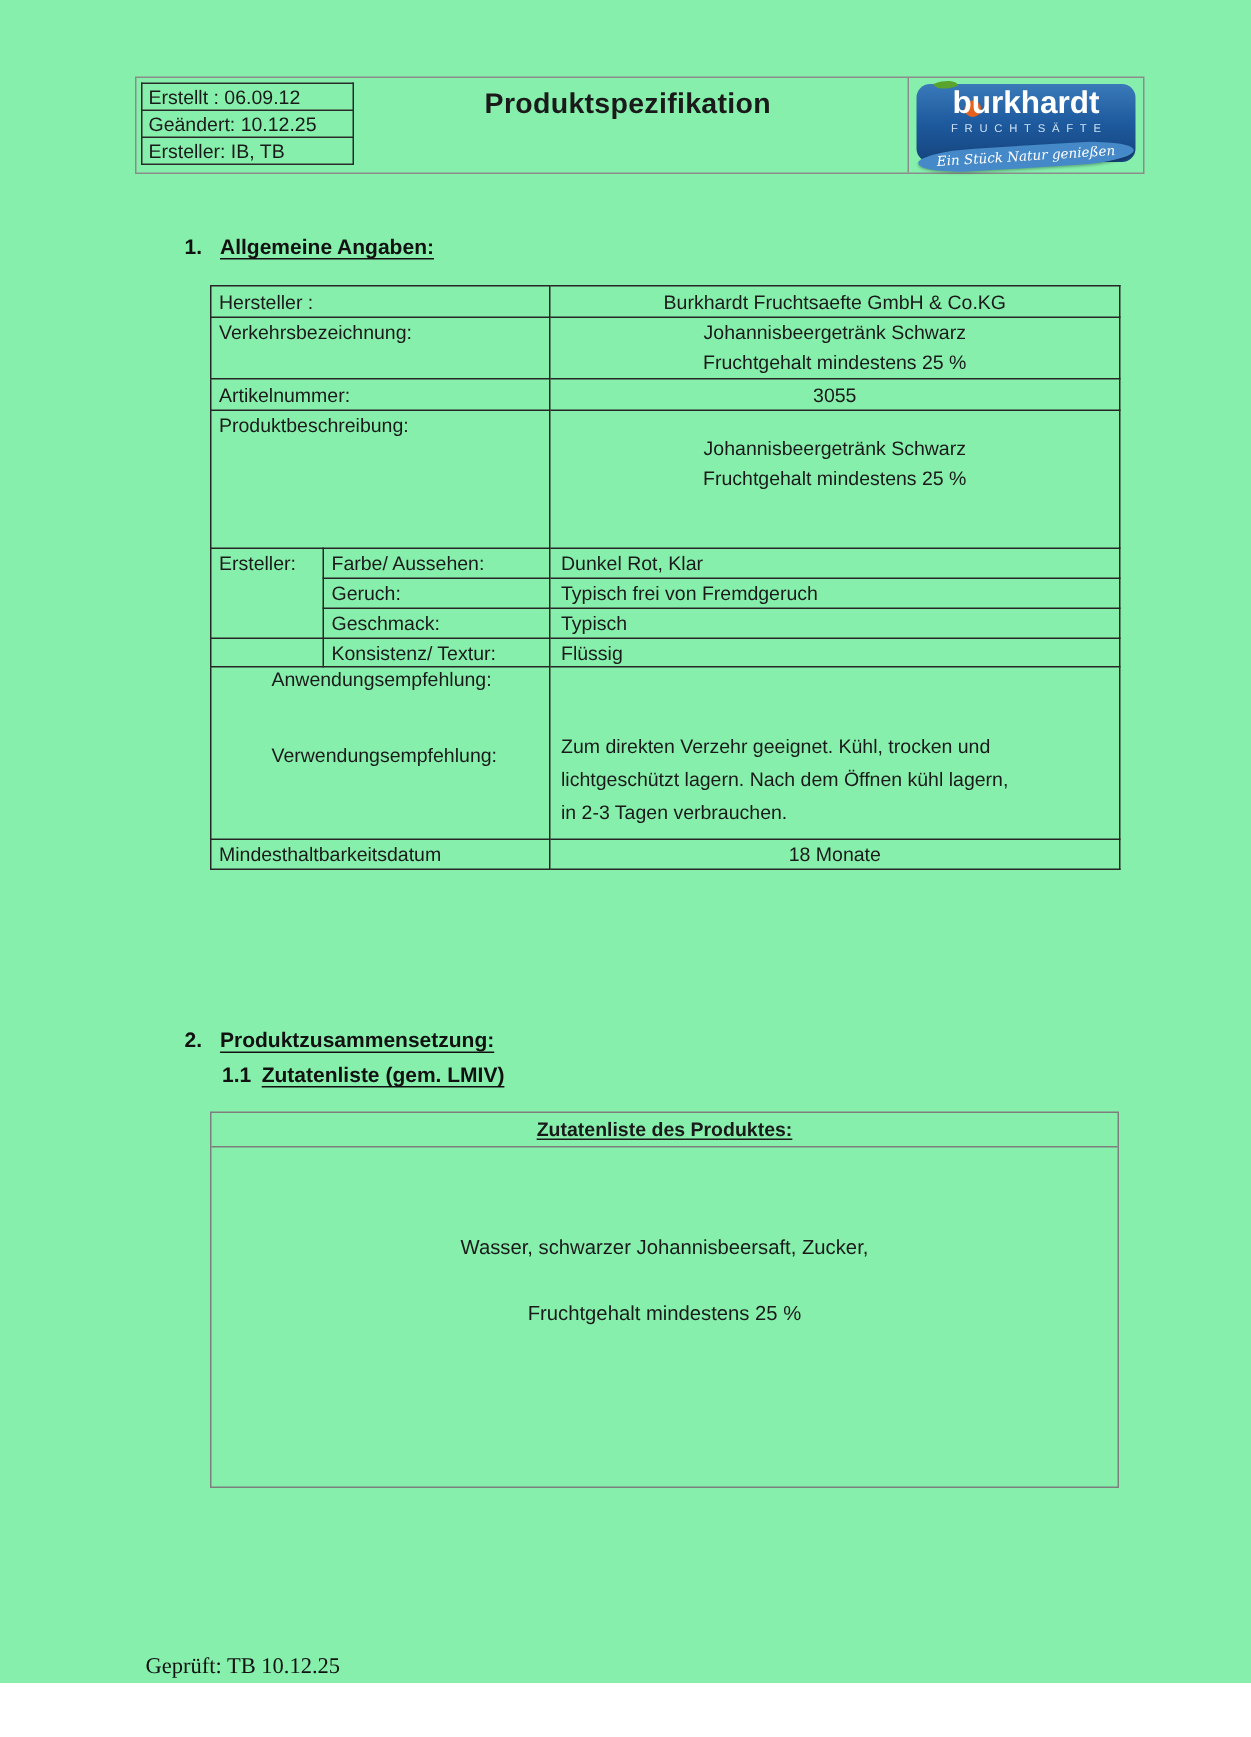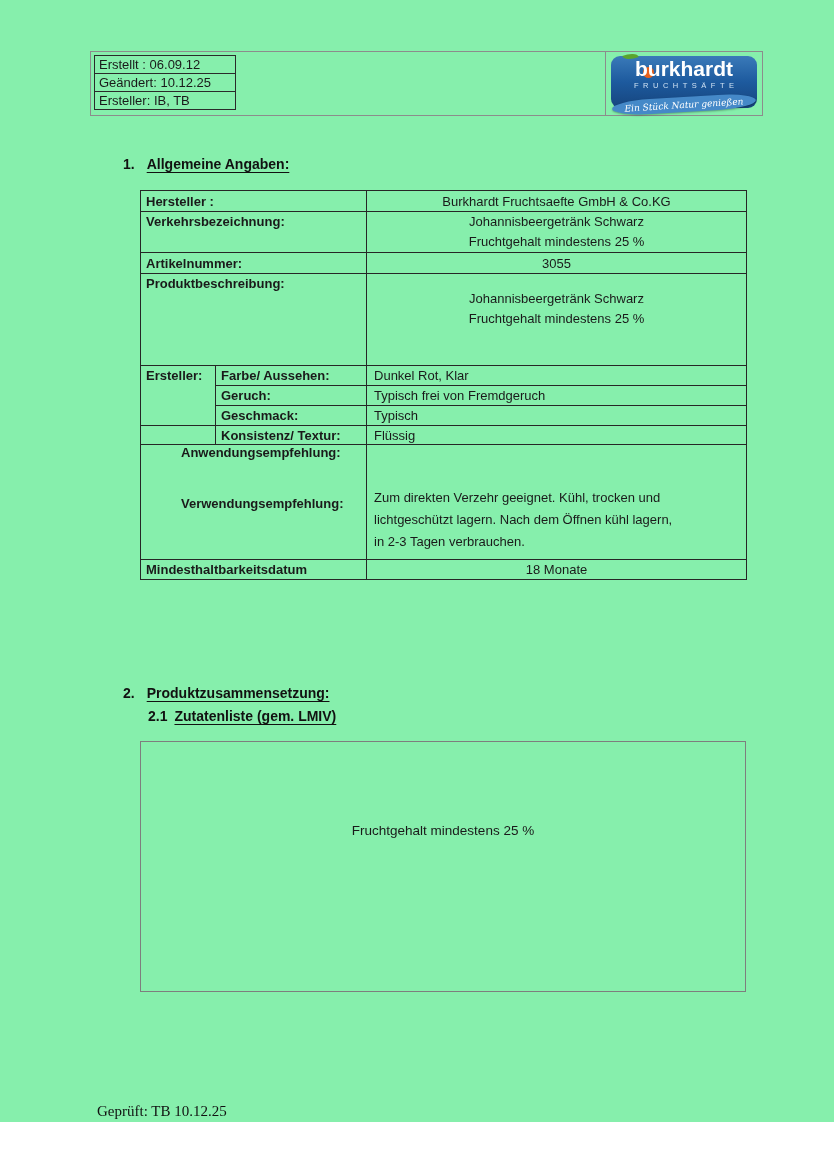--- a/index.html
+++ b/index.html
@@ -34,21 +34,21 @@
   
   .h-sec { position:absolute; font-size:14px; font-weight:bold; color:#111; }
   .h-row { display:flex; gap:12px; }
   .h-row .txt { text-decoration:underline; text-underline-offset:3px; }
   .h-sub { display:flex; gap:7px; margin-top:7px; margin-left:25px; }
   .h-sub .txt { text-decoration:underline; text-underline-offset:3px; }
 
   
   .t1 { position:absolute; left:140px; top:190px; width:606px; border-collapse:collapse; table-layout:fixed; }
   .t1 td { border:1px solid #262626; font-size:13px; padding:0 5px; vertical-align:middle; overflow:hidden; }
-  .t1 .lbl { font-weight:bold;margin-top:31px; }
+  .t1 .lbl { font-weight:normal;margin-top:31px; }
   .t1 .val-c { text-align:center; }
   .t1 .val-l { padding-left:7px; }
   .t1 .top { vertical-align:top; padding-top:2px; }
   .t1 .pbesch { vertical-align:top; padding-top:15px; line-height:20px; }
   .t1 .two-line { line-height:20px; }
   .t1 .emp-lbl { vertical-align:top;padding-left:40px; }
   .t1 .emp-lbl .l2 { margin-top:36px; }
   .t1 .emp-val { vertical-align:bottom; padding-bottom:6px; line-height:22px; }
 
   
@@ -79,20 +79,21 @@
             <td>Erstellt : 06.09.12</td>
           </tr>
       <tr>
             <td>Geändert: 10.12.25</td>
           </tr>
       <tr>
             <td>Ersteller: IB, TB</td>
           </tr>
     </tbody>
       </table>
+    <div class="hdr-title">Produktspezifikation</div>
     <div class="hdr-vline"></div>
     <div class="logo-wrap">
       <div class="logo">
         <div class="logo-leaf"></div>
         <div class="logo-brand">
           <span class="fruit-dot"></span>
           <span class="txt">burkhardt</span>
         </div>
         <div class="logo-sub">FRUCHTSÄFTE</div>
         <div class="logo-ribbon">
@@ -173,27 +174,31 @@
     </tr>
   </tbody>
     </table>
 
   <div class="h-sec" style="left:123px; top:685px;">
     <div class="h-row">
       <span class="num">2.</span>
       <span class="txt">Produktzusammensetzung:</span>
     </div>
     <div class="h-sub">
-      <span class="num">2.1</span>
+      <span class="num">1.1</span>
       <span class="txt">Zutatenliste (gem. LMIV)</span>
     </div>
   </div>
 
   <div class="t2">
+    <div class="t2-head">
+      <span class="txt">Zutatenliste des Produktes:</span>
+    </div>
     <div class="t2-body">
+      <div>Wasser, schwarzer Johannisbeersaft, Zucker,</div>
       <div class="line3">Fruchtgehalt mindestens 25 %</div>
     </div>
   </div>
 
   <div class="footer">
     <div class="f-side f-left">Geprüft: TB 10.12.25</div>
     <div class="f-center">Seite 1</div>
     <div class="f-side f-right">Freigegeben: TB 10.12.25</div>
   </div>
 

